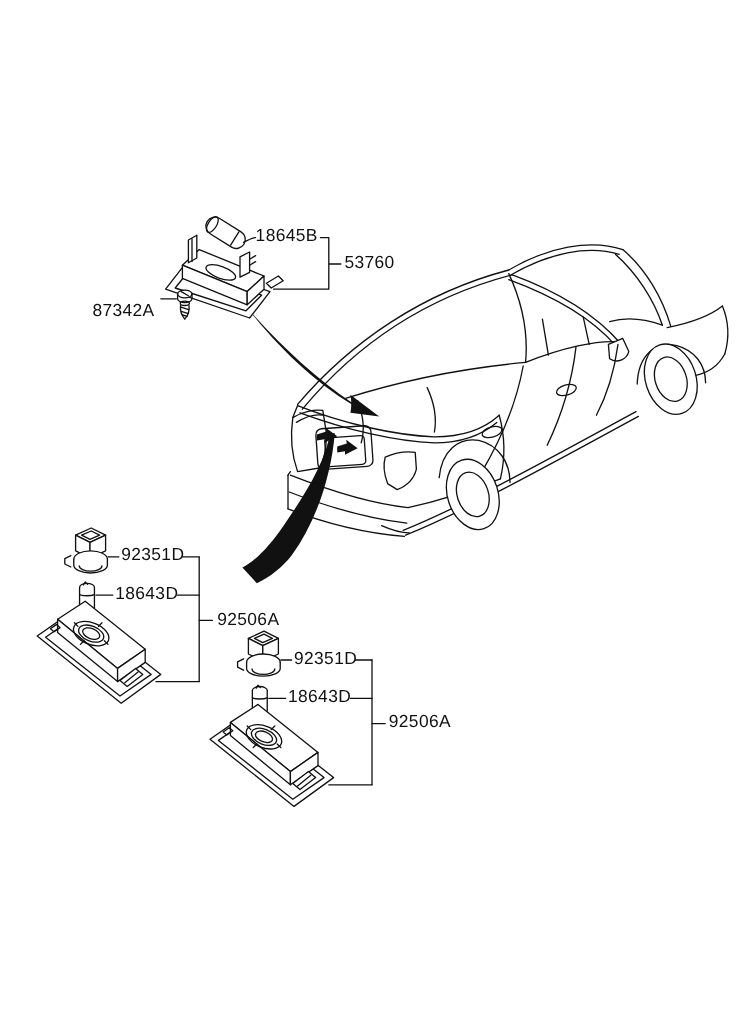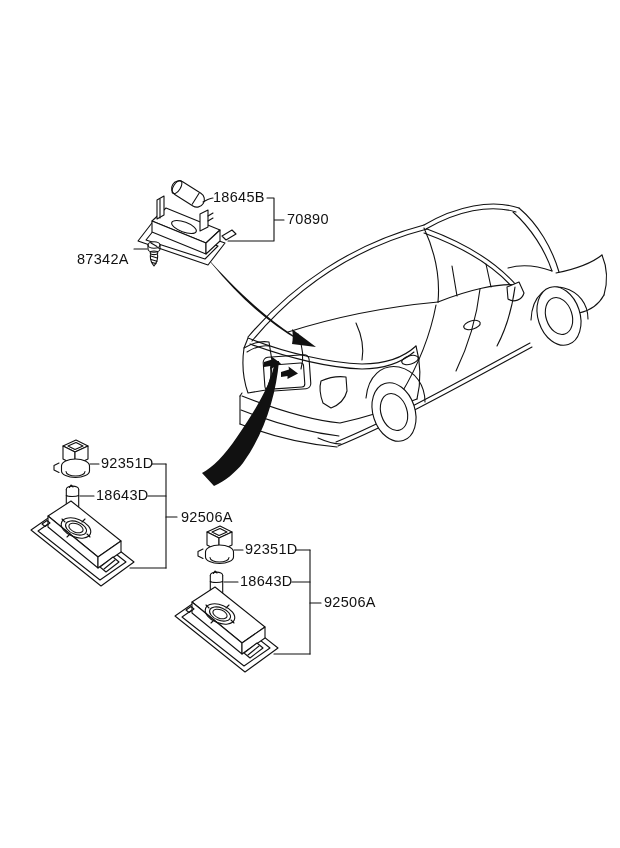--- a/index.html
+++ b/index.html
@@ -164,21 +164,21 @@
         <path d="M 80,496 L 94,496 M 148,496 L 166,496"></path>
         <path d="M 166,464 L 166,568"></path>
         <path d="M 166,517 L 177,517"></path>
         <path d="M 166,568 L 130,568"></path>
       </g>
       <use href="#assyA" transform="translate(144,86)"></use>
     </g>
   </svg>
 
   <div class="lbl" style="left:213px;top:190px">18645B</div>
-  <div class="lbl" style="left:287px;top:212px">70890</div>
+  <div class="lbl" style="left:287px;top:212px">53760</div>
   <div class="lbl" style="left:77px;top:252px">87342A</div>
 
   <div class="lbl" style="left:101px;top:456px">92351D</div>
   <div class="lbl" style="left:96px;top:488px">18643D</div>
   <div class="lbl" style="left:181px;top:510px">92506A</div>
 
   <div class="lbl" style="left:245px;top:542px">92351D</div>
   <div class="lbl" style="left:240px;top:574px">18643D</div>
   <div class="lbl" style="left:324px;top:595px">92506A</div>
 

